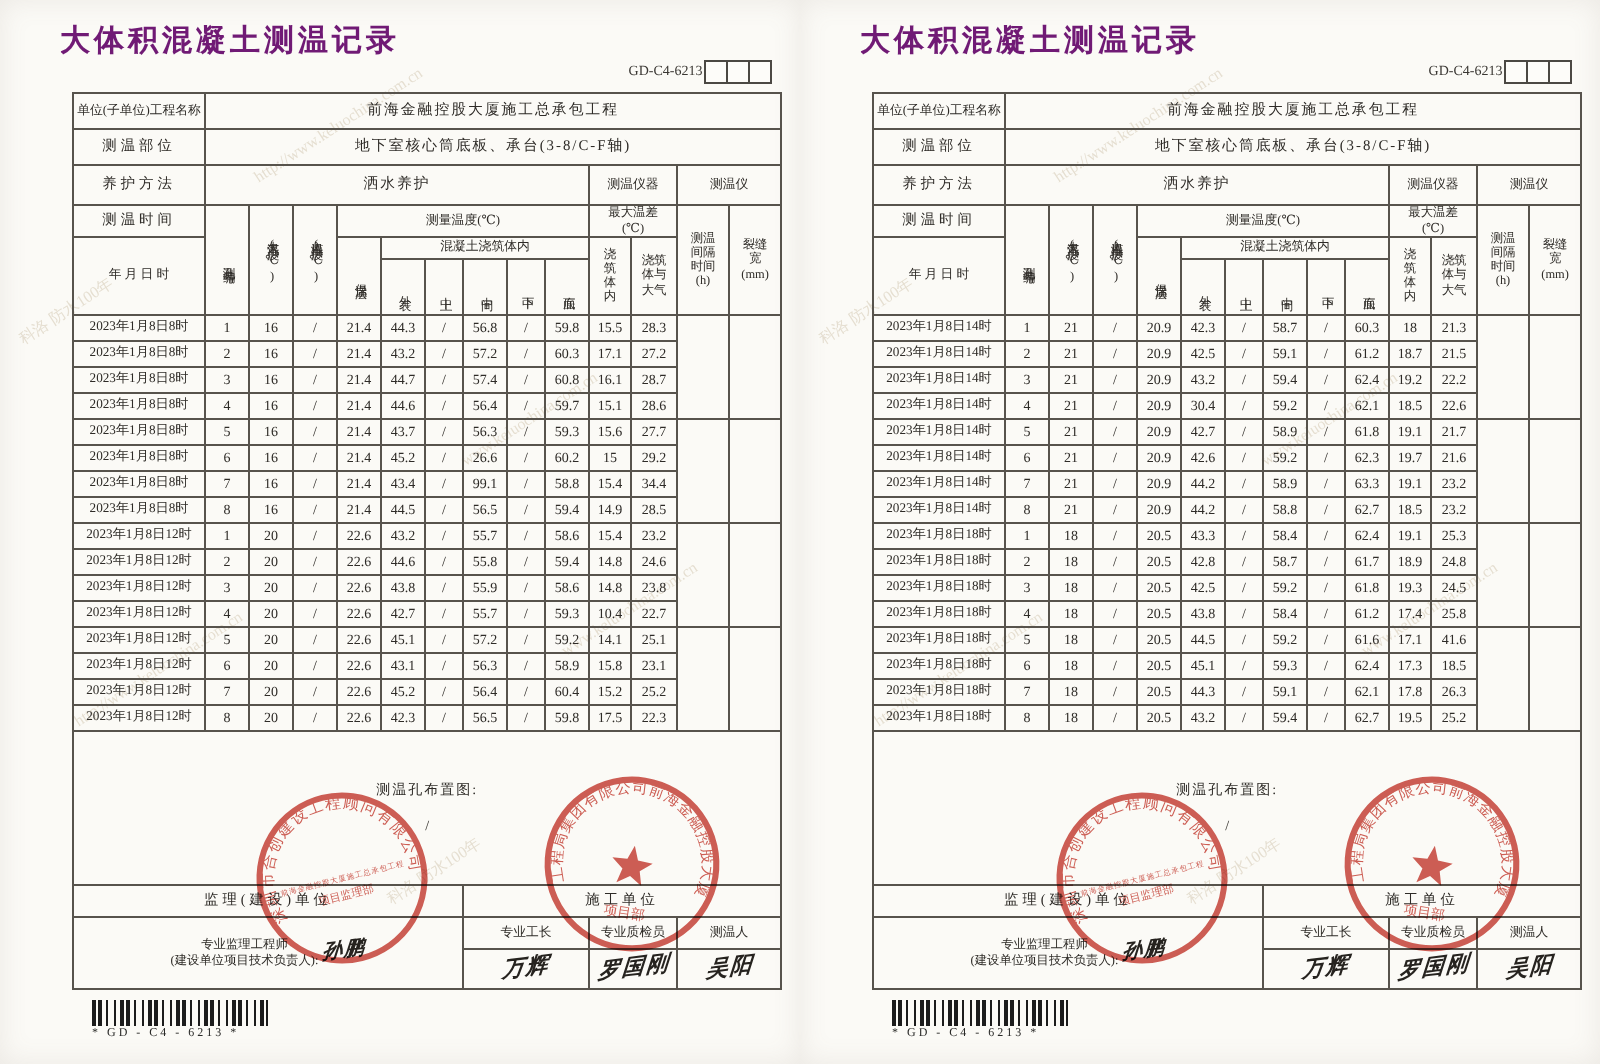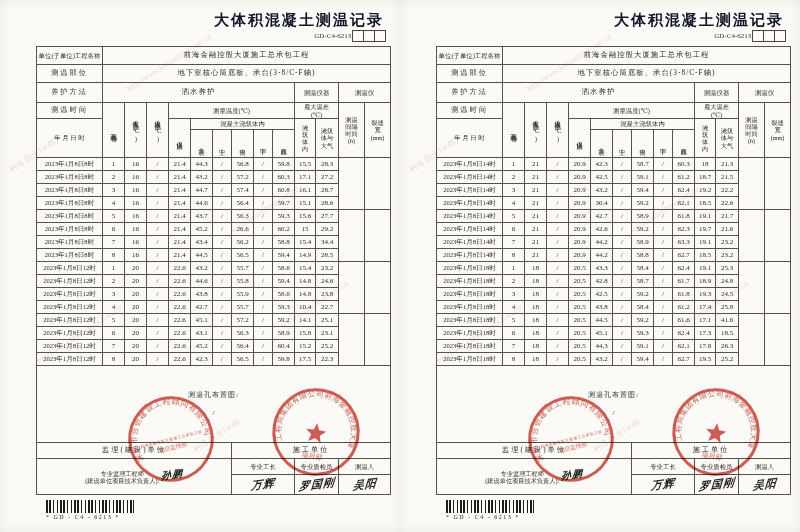--- a/index.html
+++ b/index.html
@@ -10,22 +10,22 @@
         box-shadow:inset 0 0 14px rgba(120,110,95,.12);}
   #page1{left:0;border-right:1px solid #e0ddd6;}
   #page2{left:400px;}
 
   
   .wm{position:absolute;color:rgba(178,160,122,.30);font-size:8px;white-space:nowrap;
       transform:rotate(-33deg);pointer-events:none;}
   .wm1{left:6px;top:150px}.wm2{left:120px;top:58px}.wm3{left:225px;top:205px}
   .wm4{left:30px;top:330px}.wm5{left:190px;top:430px}.wm6{left:275px;top:300px}
 
-  .title{position:absolute;left:30px;top:11px;width:354px;text-align:right;
-         font-size:15px;font-weight:bold;letter-spacing:2px;color:#0f172a;}
+  .title{position:absolute;left:30px;top:11px;width:354px;text-align:left;
+         font-size:15px;font-weight:bold;letter-spacing:2px;color:#701a75;}
   .code-row{position:absolute;top:30px;right:14px;font-size:7px;color:#3a3733;white-space:nowrap;}
   .codebox{display:inline-block;width:10px;height:10px;border:1px solid #4b4843;
            margin-left:-1px;vertical-align:middle;background:#fdfcf9;}
 
   table.rec{position:absolute;left:36px;top:46px;width:354px;border-collapse:collapse;
             table-layout:fixed;font-size:7px;}
   table.rec td{border:1px solid #57534c;padding:0;text-align:center;vertical-align:middle;
                overflow:hidden;line-height:1.15;}
   tr.h17 td{height:17px}  tr.h19 td{height:19px}
   tr.h15 td{height:15px}  tr.h10 td{height:10px} tr.h27 td{height:27px}
@@ -224,21 +224,21 @@
             <td class="c-num">29.2</td>
           </tr>
           <tr>
             <td class="c-date">2023年1月8日8时</td>
             <td class="c-num">7</td>
             <td class="c-num">16</td>
             <td class="c-num">/</td>
             <td class="c-num">21.4</td>
             <td class="c-num">43.4</td>
             <td class="c-num">/</td>
-            <td class="c-num">56.2</td>
+            <td class="c-num">99.1</td>
             <td class="c-num">/</td>
             <td class="c-num">58.8</td>
             <td class="c-num">15.4</td>
             <td class="c-num">34.4</td>
           </tr>
           <tr>
             <td class="c-date">2023年1月8日8时</td>
             <td class="c-num">8</td>
             <td class="c-num">16</td>
             <td class="c-num">/</td>

